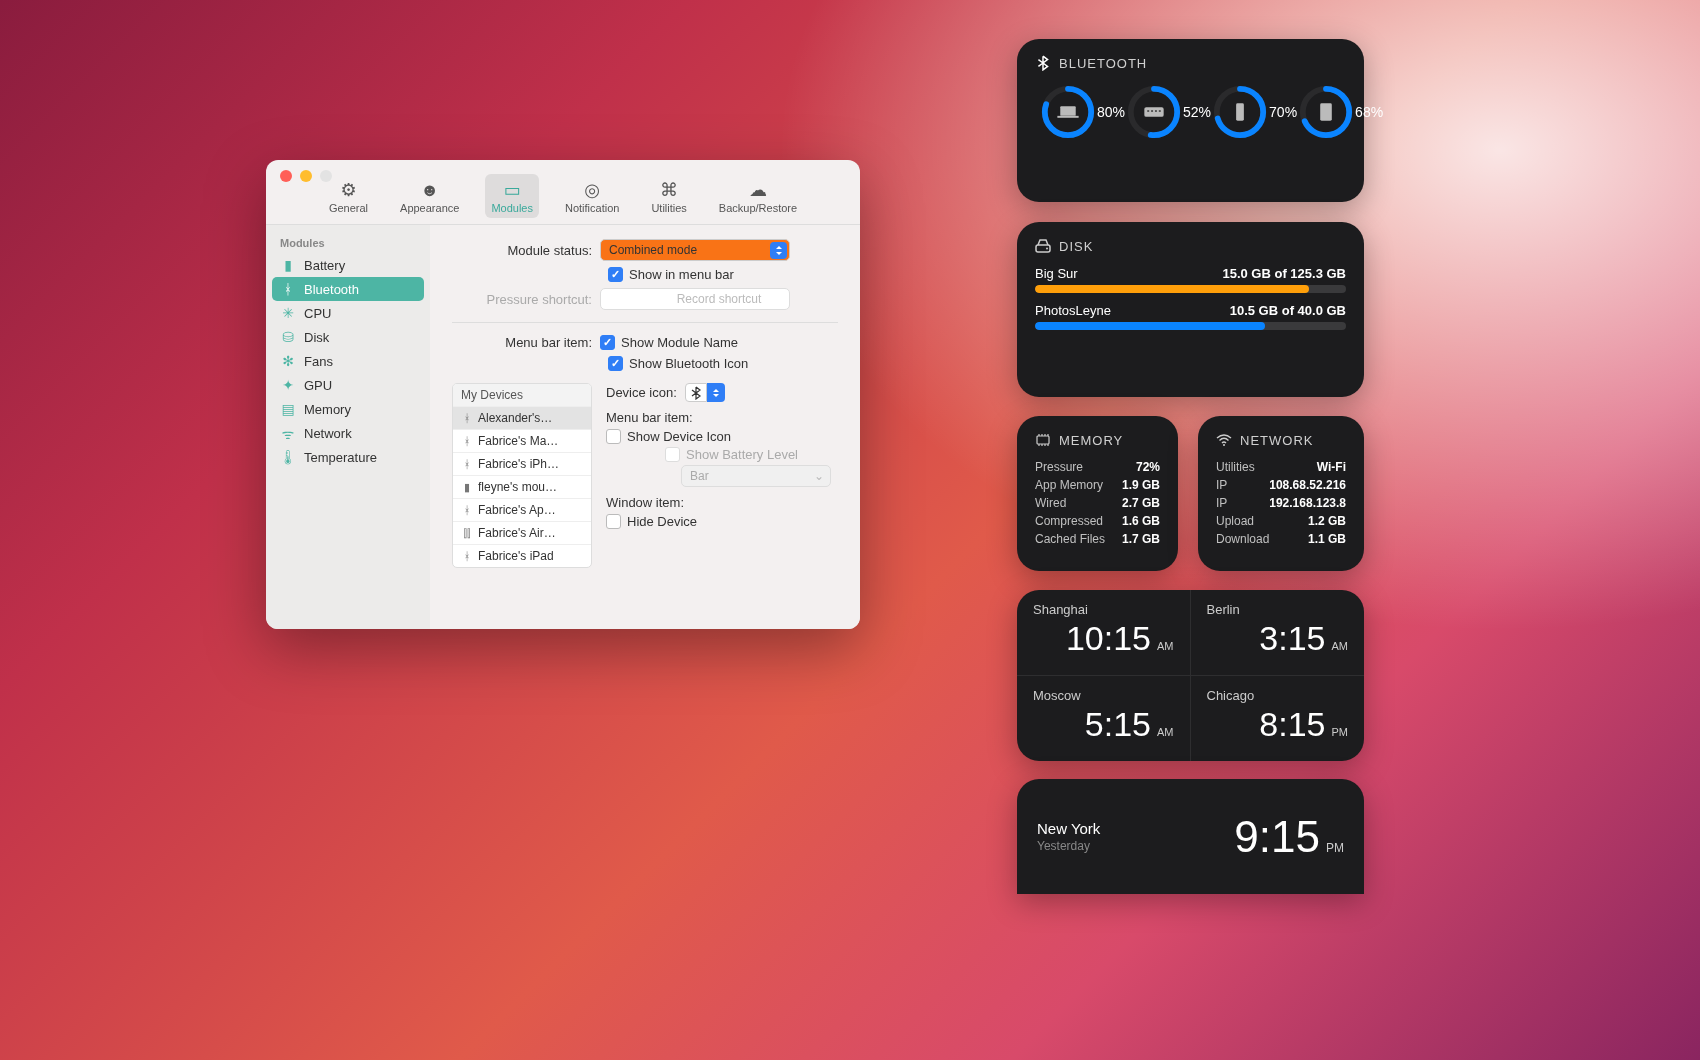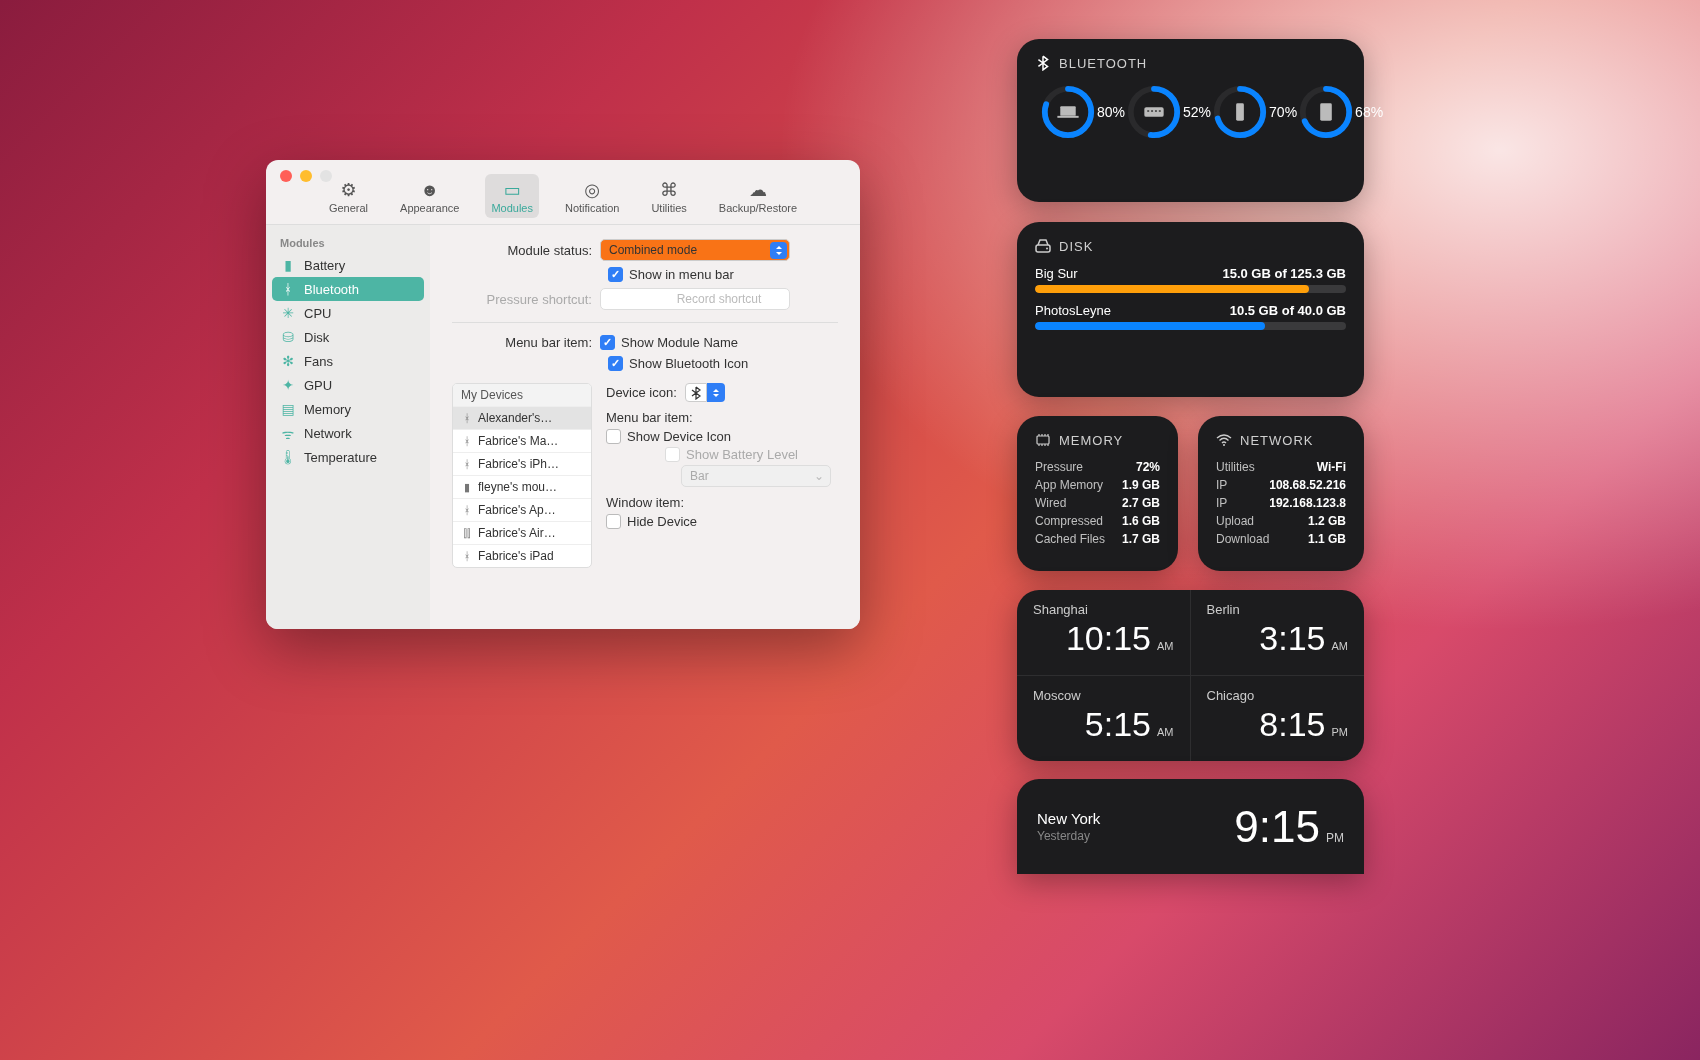--- a/index.html
+++ b/index.html
@@ -101,21 +101,21 @@
 .w-clock{left:1017px;top:590px;width:347px;height:171px;padding:0;display:grid;grid-template-columns:1fr 1fr;grid-template-rows:1fr 1fr;}
 .clock-cell{padding:12px 16px;}
 .clock-cell:nth-child(1),.clock-cell:nth-child(2){border-bottom:1px solid #2e2e30;}
 .clock-cell:nth-child(1),.clock-cell:nth-child(3){border-right:1px solid #2e2e30;}
 .city{font-size:13px;color:#ccc;margin-bottom:2px;}
 .time{display:flex;align-items:baseline;justify-content:flex-end;}
 .time .num{font-size:34px;font-weight:300;}
 .time .ap{font-size:11px;margin-left:6px;color:#ccc;}
 
 
-.w-ny{left:1017px;top:779px;width:347px;height:95px;border-radius:22px 22px 0 0;display:flex;align-items:center;justify-content:space-between;padding:16px 20px;}
+.w-ny{left:1017px;top:779px;width:347px;height:115px;border-radius:22px 22px 0 0;display:flex;align-items:center;justify-content:space-between;padding:16px 20px;}
 .ny-left .city{font-size:15px;color:#fff;}
 .ny-left .sub{font-size:12px;color:#888;margin-top:2px;}
 .ny-time{display:flex;align-items:baseline;}
 .ny-time .num{font-size:44px;font-weight:300;}
 .ny-time .ap{font-size:12px;margin-left:6px;color:#ccc;}
 
 
 svg{display:block;}
 </style>
 </head>

